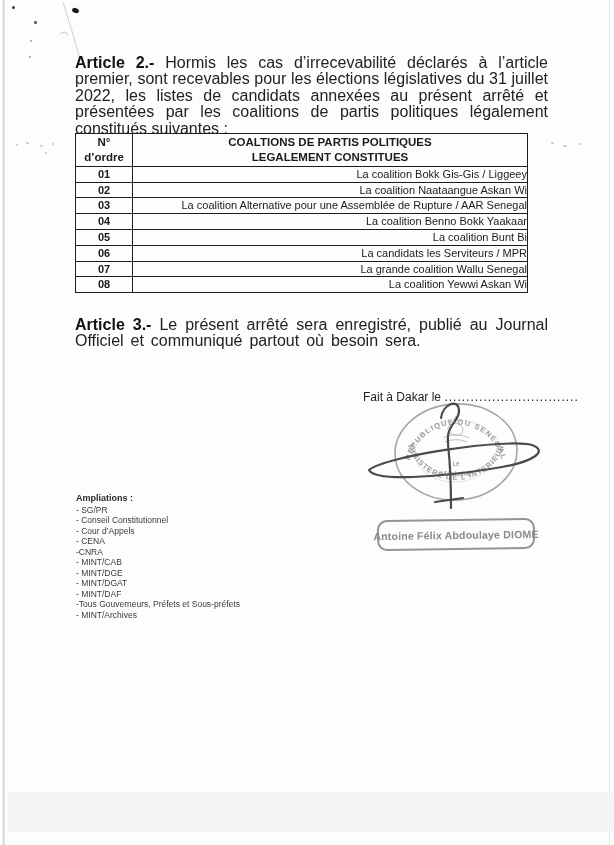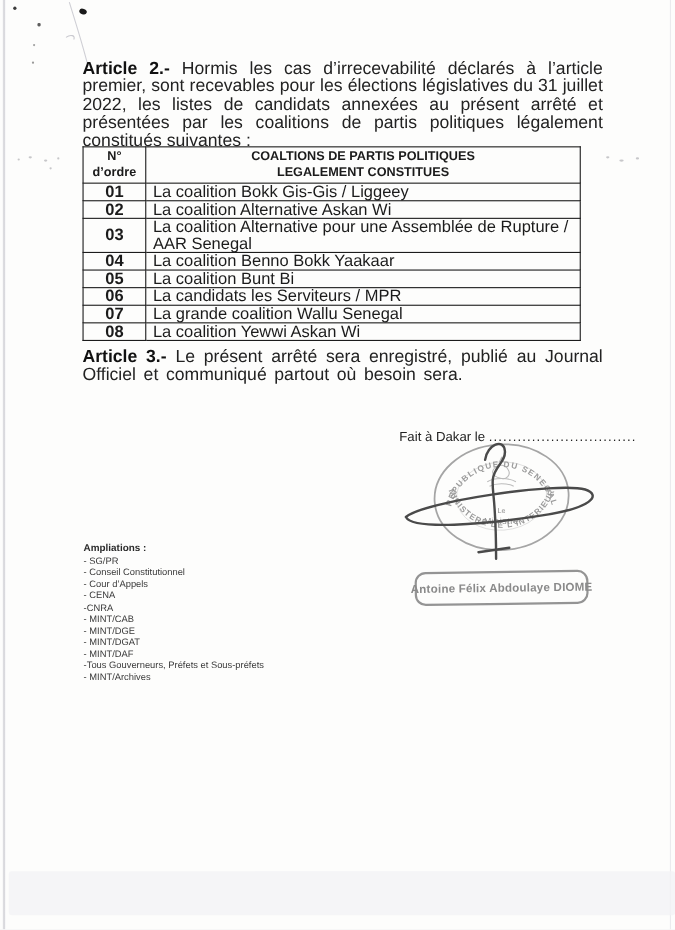--- a/index.html
+++ b/index.html
@@ -22,23 +22,23 @@
   .article b { color:#111; }
   #article2 { top:55px; }
   #article3 { top:317px; word-spacing:2.5px; }
 
   
   .coal-table { position:absolute; left:75px; top:133px; width:453px; border-collapse:collapse;
                 color:#1b1b1b; }
   .coal-table th, .coal-table td { border:1.6px solid #1c1c1c; }
   .coal-table th { font-size:11.5px; font-weight:bold; text-align:center; line-height:1.3; padding:1px 0; }
   .coal-table th.num-h { width:57px; }
-  .coal-table td { height:15.8px; font-size:15px; line-height:1; }
+  .coal-table td { height:15.8px; font-size:11px; line-height:1; }
   .coal-table td.num { text-align:center; font-weight:bold; }
-  .coal-table td.name { padding-left:6px; }
+  .coal-table td.name { padding-left:6px;text-align:right; }
 
   
   .fait-line { position:absolute; left:363px; top:390px; font-size:12px; color:#222; white-space:nowrap; }
   .fait-line .dots { letter-spacing:1px; }
   .stamp-svg { position:absolute; left:355px; top:390px; }
   .name-stamp { position:absolute; left:377px; top:519px; width:158px; height:31px;
                 border:2px solid #949494; border-radius:10px; display:flex; align-items:center;
                 justify-content:center; transform:rotate(-0.8deg); }
   .name-stamp span { font-size:10.5px; font-weight:bold; color:#8a8a8a; letter-spacing:.2px; white-space:nowrap; }
 
@@ -87,21 +87,21 @@
         <div>COALTIONS DE PARTIS POLITIQUES</div>
         <div>LEGALEMENT CONSTITUES</div>
       </th>
     </tr>
     <tr>
           <td class="num">01</td>
           <td class="name">La coalition Bokk Gis-Gis / Liggeey</td>
         </tr>
     <tr>
           <td class="num">02</td>
-          <td class="name">La coalition Alternative Askan Wi</td>
+          <td class="name">La coalition Naataangue Askan Wi</td>
         </tr>
     <tr>
           <td class="num">03</td>
           <td class="name">La coalition Alternative pour une Assemblée de Rupture / AAR Senegal</td>
         </tr>
     <tr>
           <td class="num">04</td>
           <td class="name">La coalition Benno Bokk Yaakaar</td>
         </tr>
     <tr>

